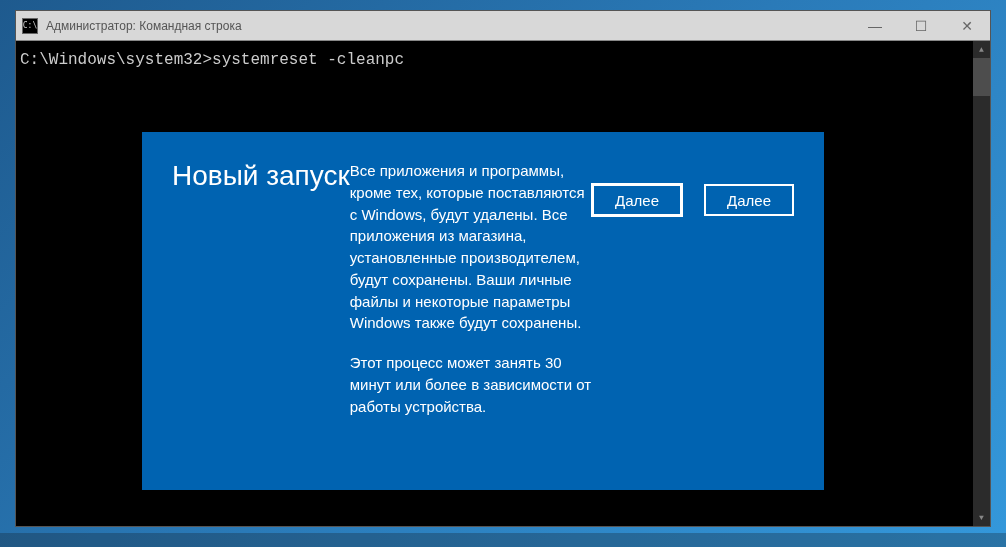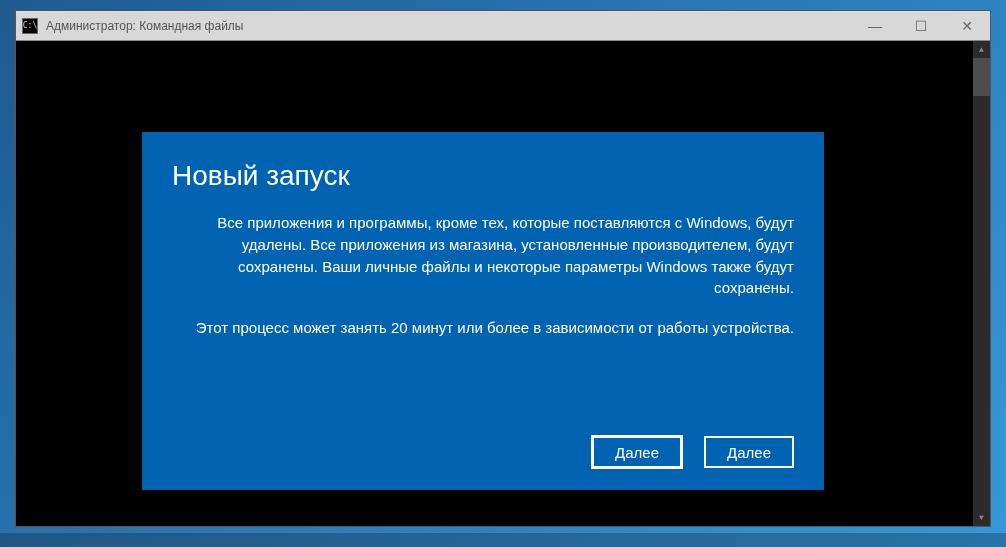--- a/index.html
+++ b/index.html
@@ -109,95 +109,96 @@
     .dialog-overlay {
       position: absolute;
       top: 132px;
       left: 142px;
       width: 682px;
       height: 358px;
       background: #0063b1;
       box-shadow: 0 0 20px rgba(0,0,0,0.5);
       padding: 28px 30px 22px 30px;
       display: flex;
-      flex-direction: column;
+      flex-direction: row;
     }
     .dialog-title {
       color: #fff;
       font-size: 28px;
       font-weight: 300;
       margin-bottom: 20px;
     }
     .dialog-body {
       color: #fff;
       font-size: 15px;
       line-height: 1.45;
       flex: 1;
     }
     .dialog-body p {
       margin-bottom: 18px;
-      text-align: right;
     }
     .dialog-buttons {
       display: flex;
       justify-content: flex-end;
       gap: 22px;
     }
     .dialog-button {
       min-width: 88px;
       height: 32px;
       background: transparent;
       border: 2px solid #fff;
       color: #fff;
       font-size: 15px;
       font-family: inherit;
       cursor: pointer;
       padding: 0 21px;
+      margin-top: 24px;
     }
     .dialog-button.primary {
       border-width: 2px;
       outline: 1px solid #fff;
     }
     .taskbar {
       position: absolute;
       bottom: 0;
       left: 0;
       width: 100%;
       height: 14px;
       background: rgba(20, 30, 40, 0.3);
     }
   </style>
 </head>
 <body>
 
 <div class="cmd-window">
   <div class="cmd-titlebar">
     <div class="cmd-icon">C:\</div>
-    <div class="cmd-title">Администратор: Командная файлы</div>
+    <div class="cmd-title">Администратор: Командная строка</div>
     <div class="cmd-controls">
       <div class="cmd-control">—</div>
       <div class="cmd-control">☐</div>
       <div class="cmd-control">✕</div>
     </div>
   </div>
   <div class="cmd-body">
+    <div class="cmd-line">C:\Windows\system32&gt;systemreset -cleanpc</div>
     <div class="cmd-line"></div>
     <div class="cmd-scrollbar">
       <div class="cmd-scroll-arrow up">▲</div>
       <div class="cmd-scroll-thumb"></div>
       <div class="cmd-scroll-arrow down">▼</div>
     </div>
   </div>
 </div>
 
 <div class="dialog-overlay">
   <div class="dialog-title">Новый запуск</div>
   <div class="dialog-body">
     <p>Все приложения и программы, кроме тех, которые поставляются с Windows, будут удалены. Все приложения из магазина, установленные производителем, будут сохранены. Ваши личные файлы и некоторые параметры Windows также будут сохранены.</p>
-    <p>Этот процесс может занять 20 минут или более в зависимости от работы устройства.</p>
+    <p>Этот процесс может занять 30 минут или более в зависимости от работы устройства.</p>
   </div>
   <div class="dialog-buttons">
     <button class="dialog-button primary">Далее</button>
     <button class="dialog-button">Далее</button>
   </div>
 </div>
 
 <div class="taskbar"></div>
 
 </body></html>

